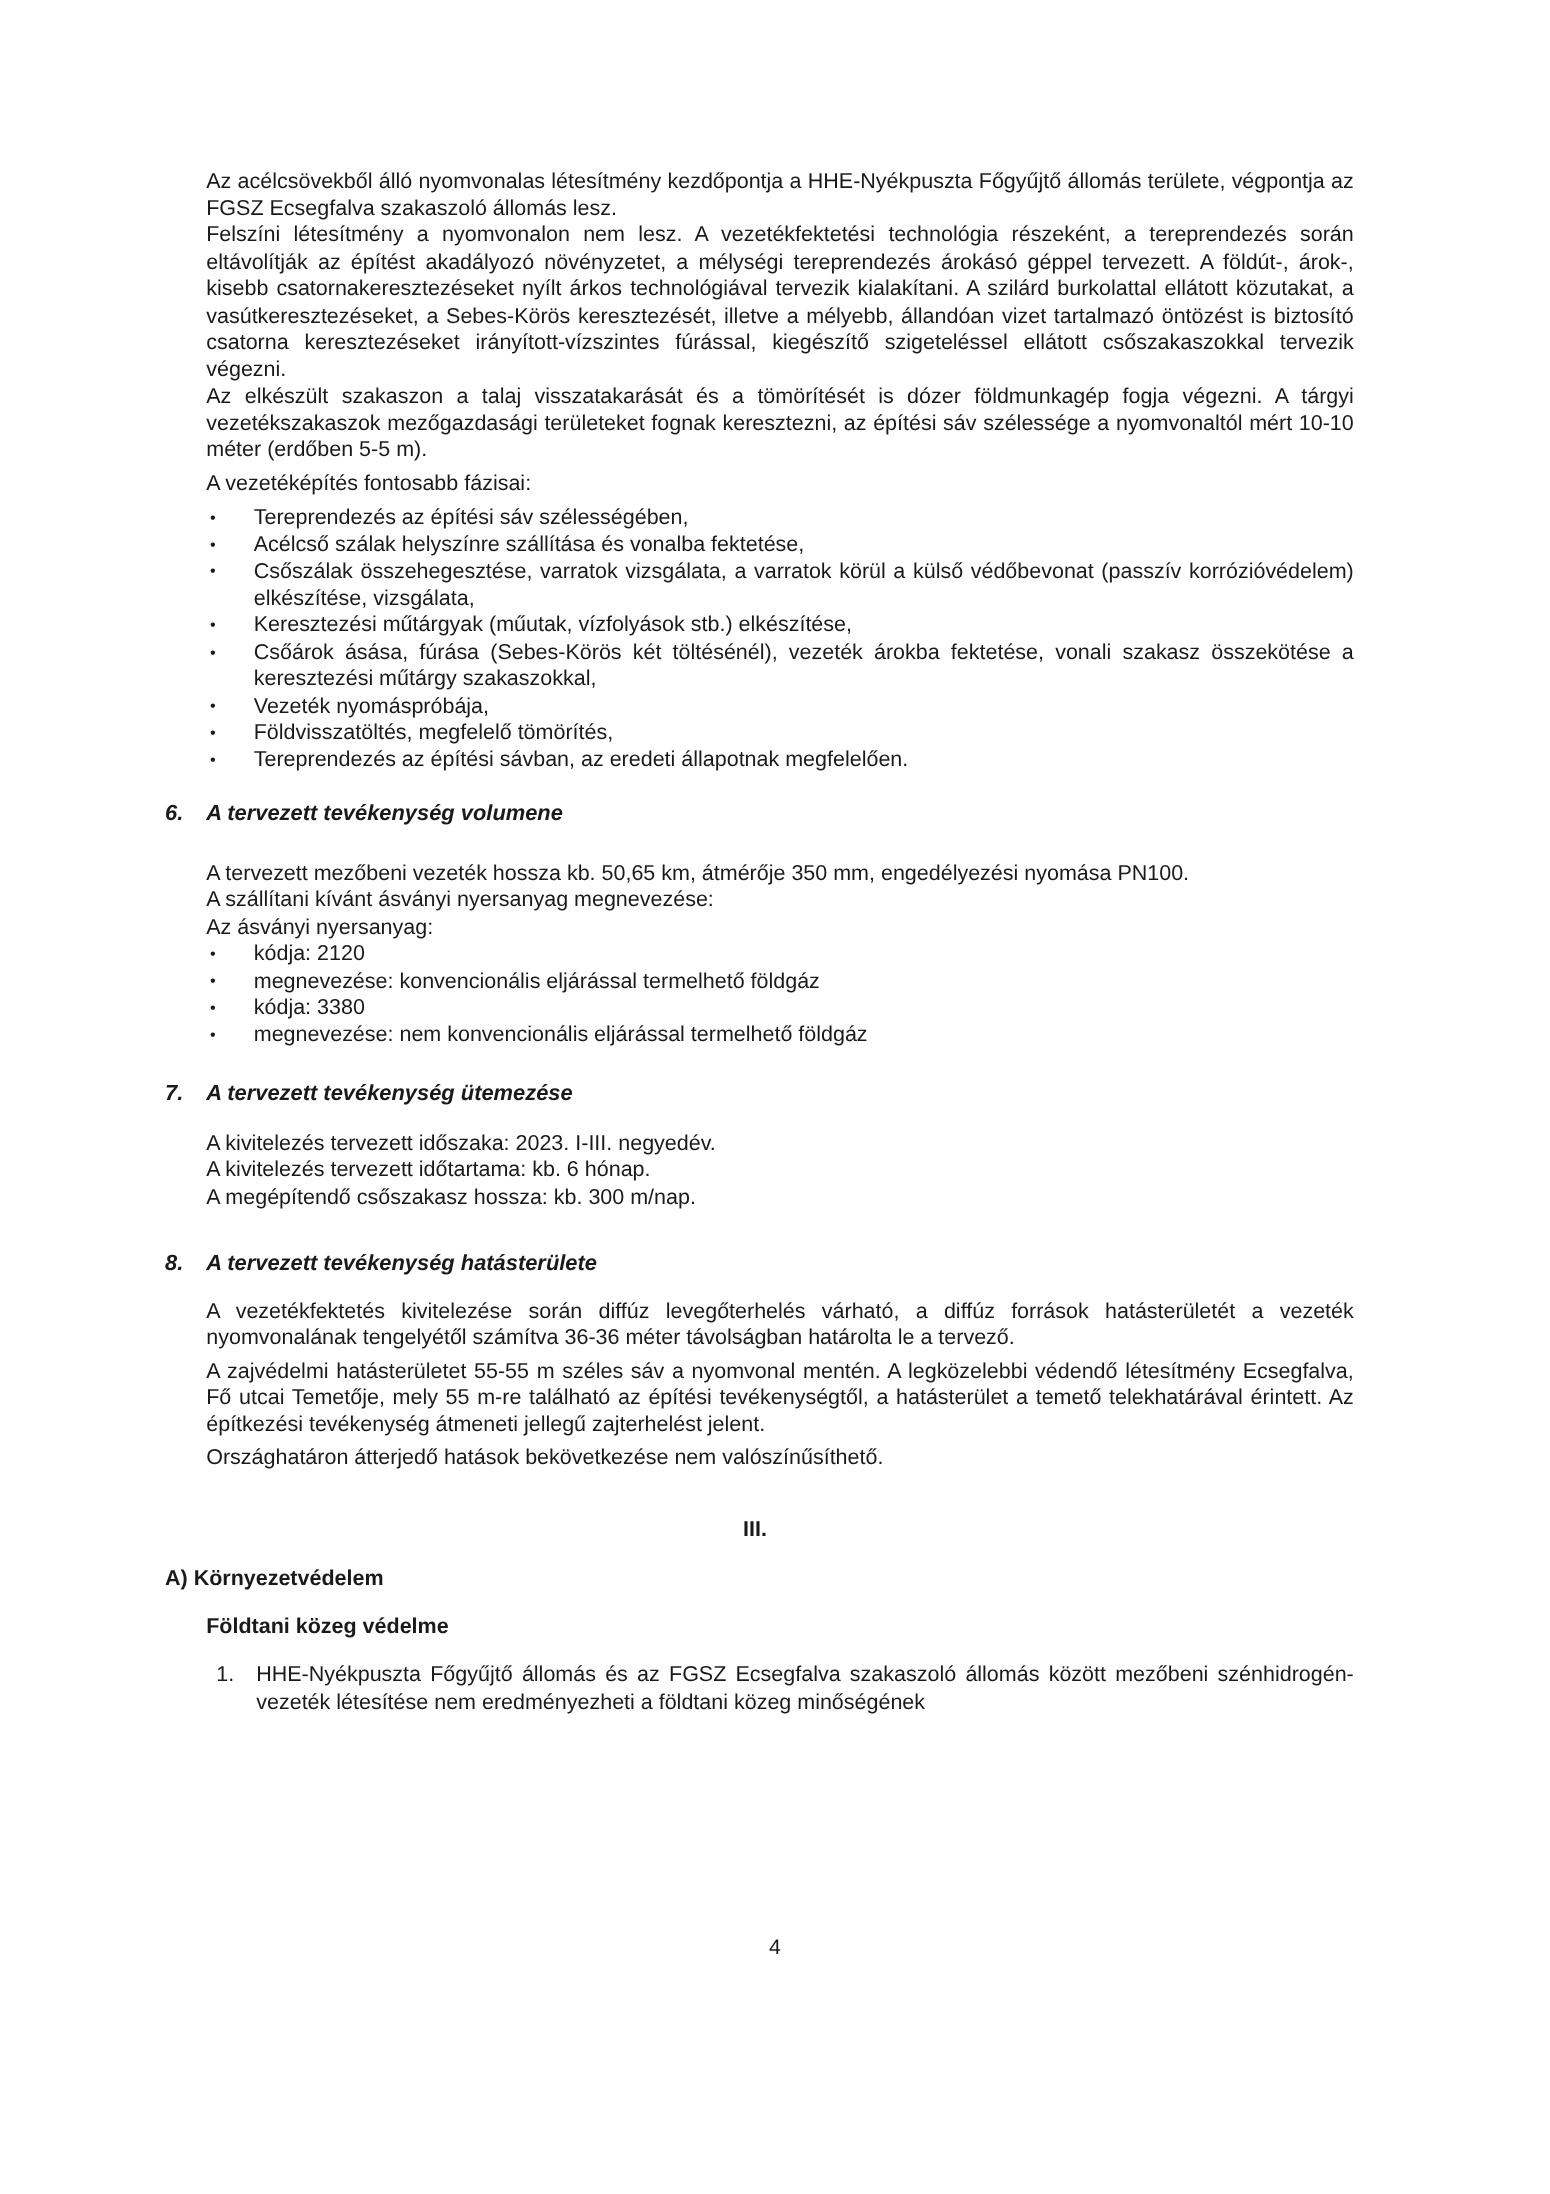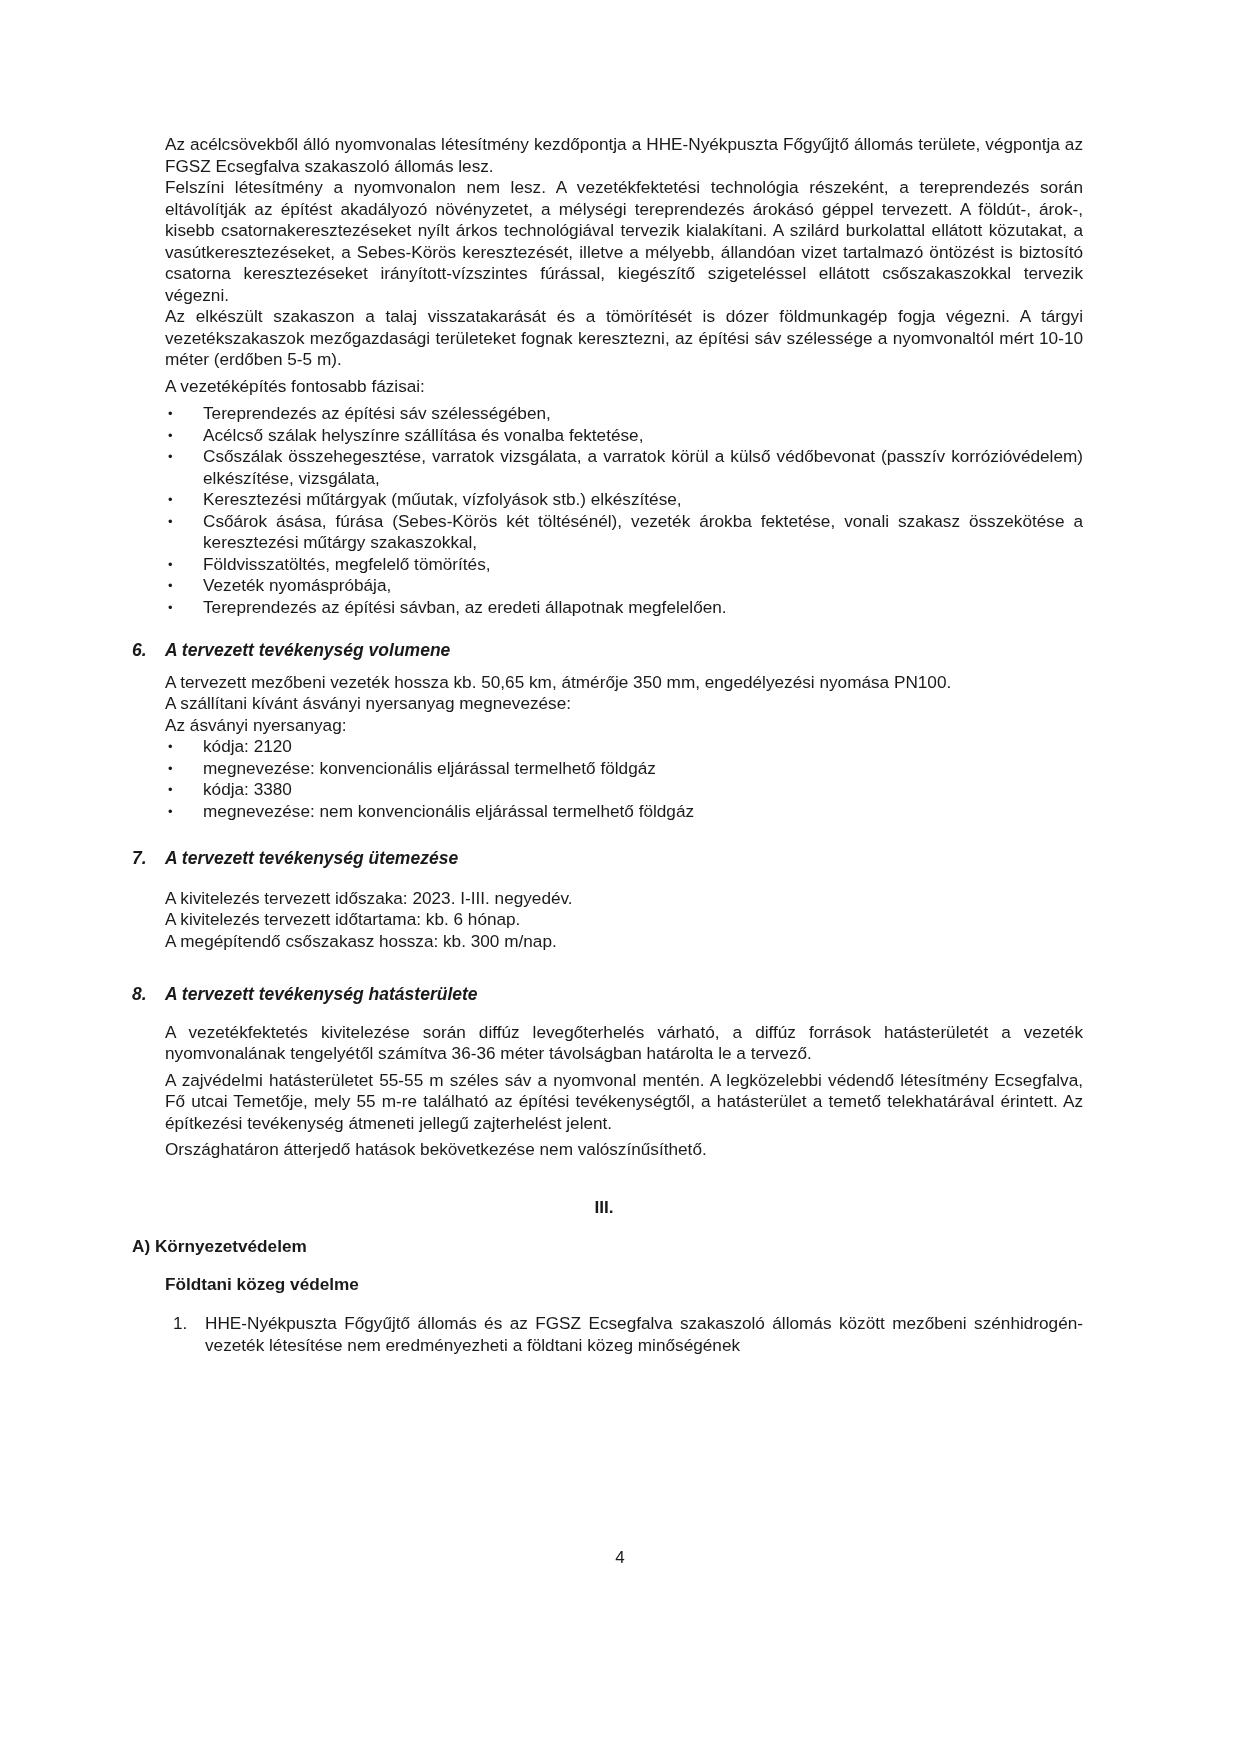--- a/index.html
+++ b/index.html
@@ -10,21 +10,21 @@
              font-size: 17.2px; line-height: 21.5px; }
   p { margin: 0; text-align: justify; }
   p.gap { margin-top: 5px; }
   ul.bullets { list-style: none; margin: 6px 0 0 0; padding: 0; }
   ul.bullets li { position: relative; padding-left: 38px; text-align: justify; }
   ul.bullets li::before { content: "\2022"; position: absolute; left: 3px; top: 0; font-size: 13px; }
   ul.bullets.tight { margin-top: 0; }
   .sec-heading { position: relative; margin-left: -33px; font-weight: bold; font-style: italic;
                  font-size: 17.5px; }
   .sec-heading .num { display: inline-block; width: 33px; }
-  .sec6 { margin-top: 22px; margin-bottom: 10px; }
+  .sec6 { margin-top: 22px; margin-bottom: 26px; }
   .sec7 { margin-top: 26px; margin-bottom: 18px; }
   .sec8 { margin-top: 32px; margin-bottom: 16px; }
   .roman { text-align: center; font-weight: bold; margin-top: 36px; margin-left: -40px; }
   .part-title { margin-left: -33px; margin-top: 22px; font-weight: bold; }
   .sub-a { margin-left: -33px; margin-top: 18px; font-weight: bold; }
   .sub-b { margin-top: 16px; font-weight: bold; }
   ol.numbered { list-style: none; margin: 18px 0 0 0; padding: 0; }
   ol.numbered li { position: relative; padding-left: 40px; text-align: justify; }
   ol.numbered li .n { position: absolute; left: 8px; top: 0; }
   .page-number { position: absolute; left: 0; width: 1240px; top: 1548px; text-align: center;
@@ -40,22 +40,22 @@
     <p>Felszíni létesítmény a nyomvonalon nem lesz. A vezetékfektetési technológia részeként, a tereprendezés során eltávolítják az építést akadályozó növényzetet, a mélységi tereprendezés árokásó géppel tervezett. A földút-, árok-, kisebb csatornakeresztezéseket nyílt árkos technológiával tervezik kialakítani. A szilárd burkolattal ellátott közutakat, a vasútkeresztezéseket, a Sebes-Körös keresztezését, illetve a mélyebb, állandóan vizet tartalmazó öntözést is biztosító csatorna keresztezéseket irányított-vízszintes fúrással, kiegészítő szigeteléssel ellátott csőszakaszokkal tervezik végezni.</p>
     <p>Az elkészült szakaszon a talaj visszatakarását és a tömörítését is dózer földmunkagép fogja végezni. A tárgyi vezetékszakaszok mezőgazdasági területeket fognak keresztezni, az építési sáv szélessége a nyomvonaltól mért 10-10 méter (erdőben 5-5 m).</p>
     <p class="gap">A vezetéképítés fontosabb fázisai:</p>
 
     <ul class="bullets">
       <li>Tereprendezés az építési sáv szélességében,</li>
       <li>Acélcső szálak helyszínre szállítása és vonalba fektetése,</li>
       <li>Csőszálak összehegesztése, varratok vizsgálata, a varratok körül a külső védőbevonat (passzív korrózióvédelem) elkészítése, vizsgálata,</li>
       <li>Keresztezési műtárgyak (műutak, vízfolyások stb.) elkészítése,</li>
       <li>Csőárok ásása, fúrása (Sebes-Körös két töltésénél), vezeték árokba fektetése, vonali szakasz összekötése a keresztezési műtárgy szakaszokkal,</li>
+      <li>Vezeték nyomáspróbája,</li>
       <li>Földvisszatöltés, megfelelő tömörítés,</li>
-      <li>Vezeték nyomáspróbája,</li>
       <li>Tereprendezés az építési sávban, az eredeti állapotnak megfelelően.</li>
     </ul>
 
     <div class="sec-heading sec6">
       <span class="num">6.</span><span>A tervezett tevékenység volumene</span>
     </div>
     <p>A tervezett mezőbeni vezeték hossza kb. 50,65 km, átmérője 350 mm, engedélyezési nyomása PN100.</p>
     <p>A szállítani kívánt ásványi nyersanyag megnevezése:</p>
     <p>Az ásványi nyersanyag:</p>
     <ul class="bullets tight">

